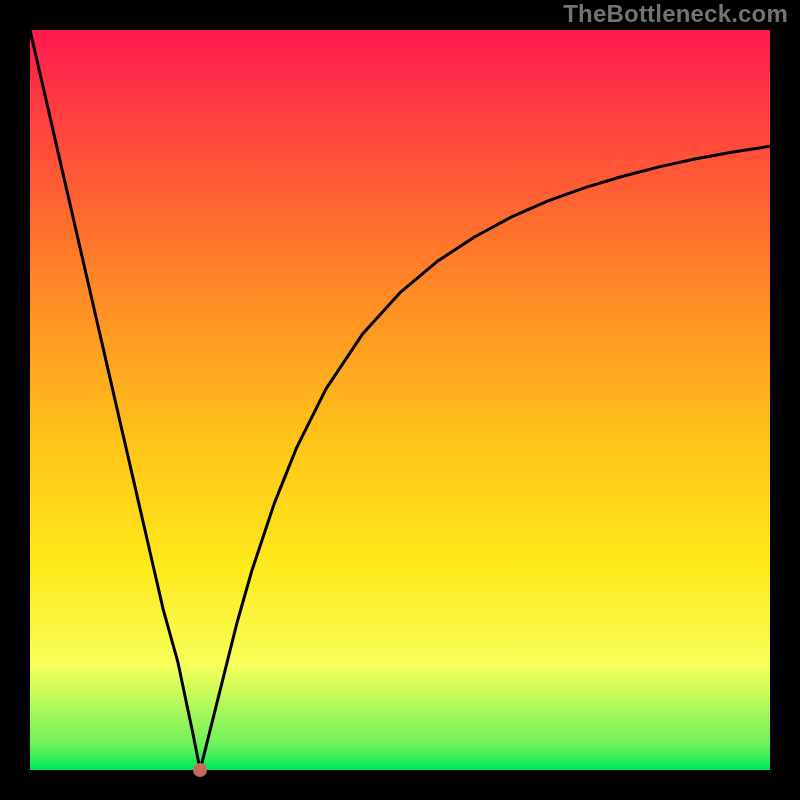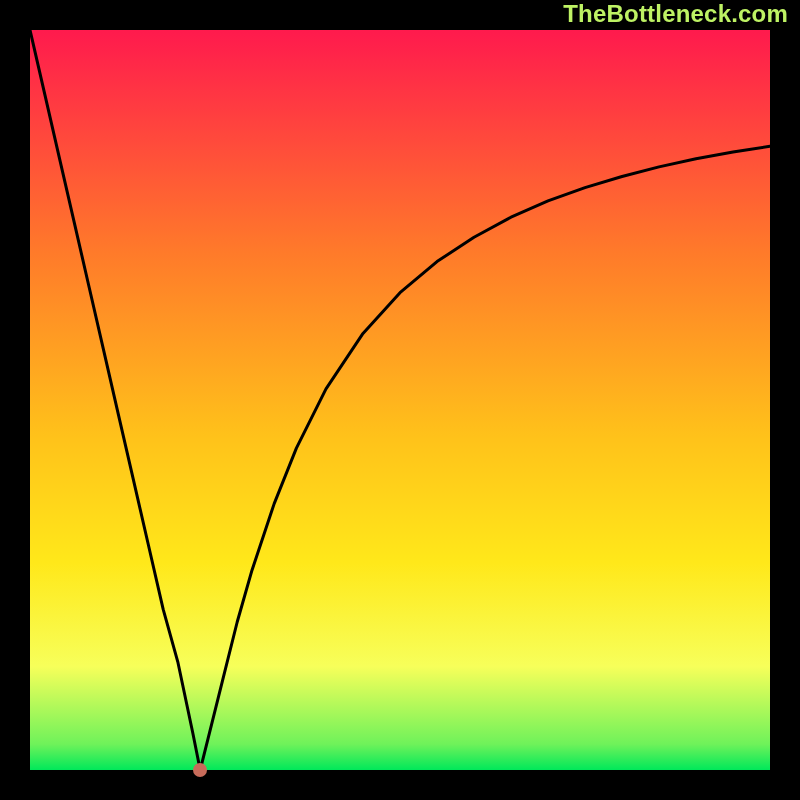--- a/index.html
+++ b/index.html
@@ -16,21 +16,21 @@
     height: 800px;
     background: #000;
   }
   .watermark {
     position: absolute;
     top: 0;
     right: 12px;
     font-family: Arial, Helvetica, sans-serif;
     font-size: 24px;
     font-weight: bold;
-    color: #bef264;
+    color: #737373;
     letter-spacing: 0.2px;
   }
   svg.plot {
     position: absolute;
     left: 30px;
     top: 30px;
     width: 740px;
     height: 740px;
     display: block;
   }

